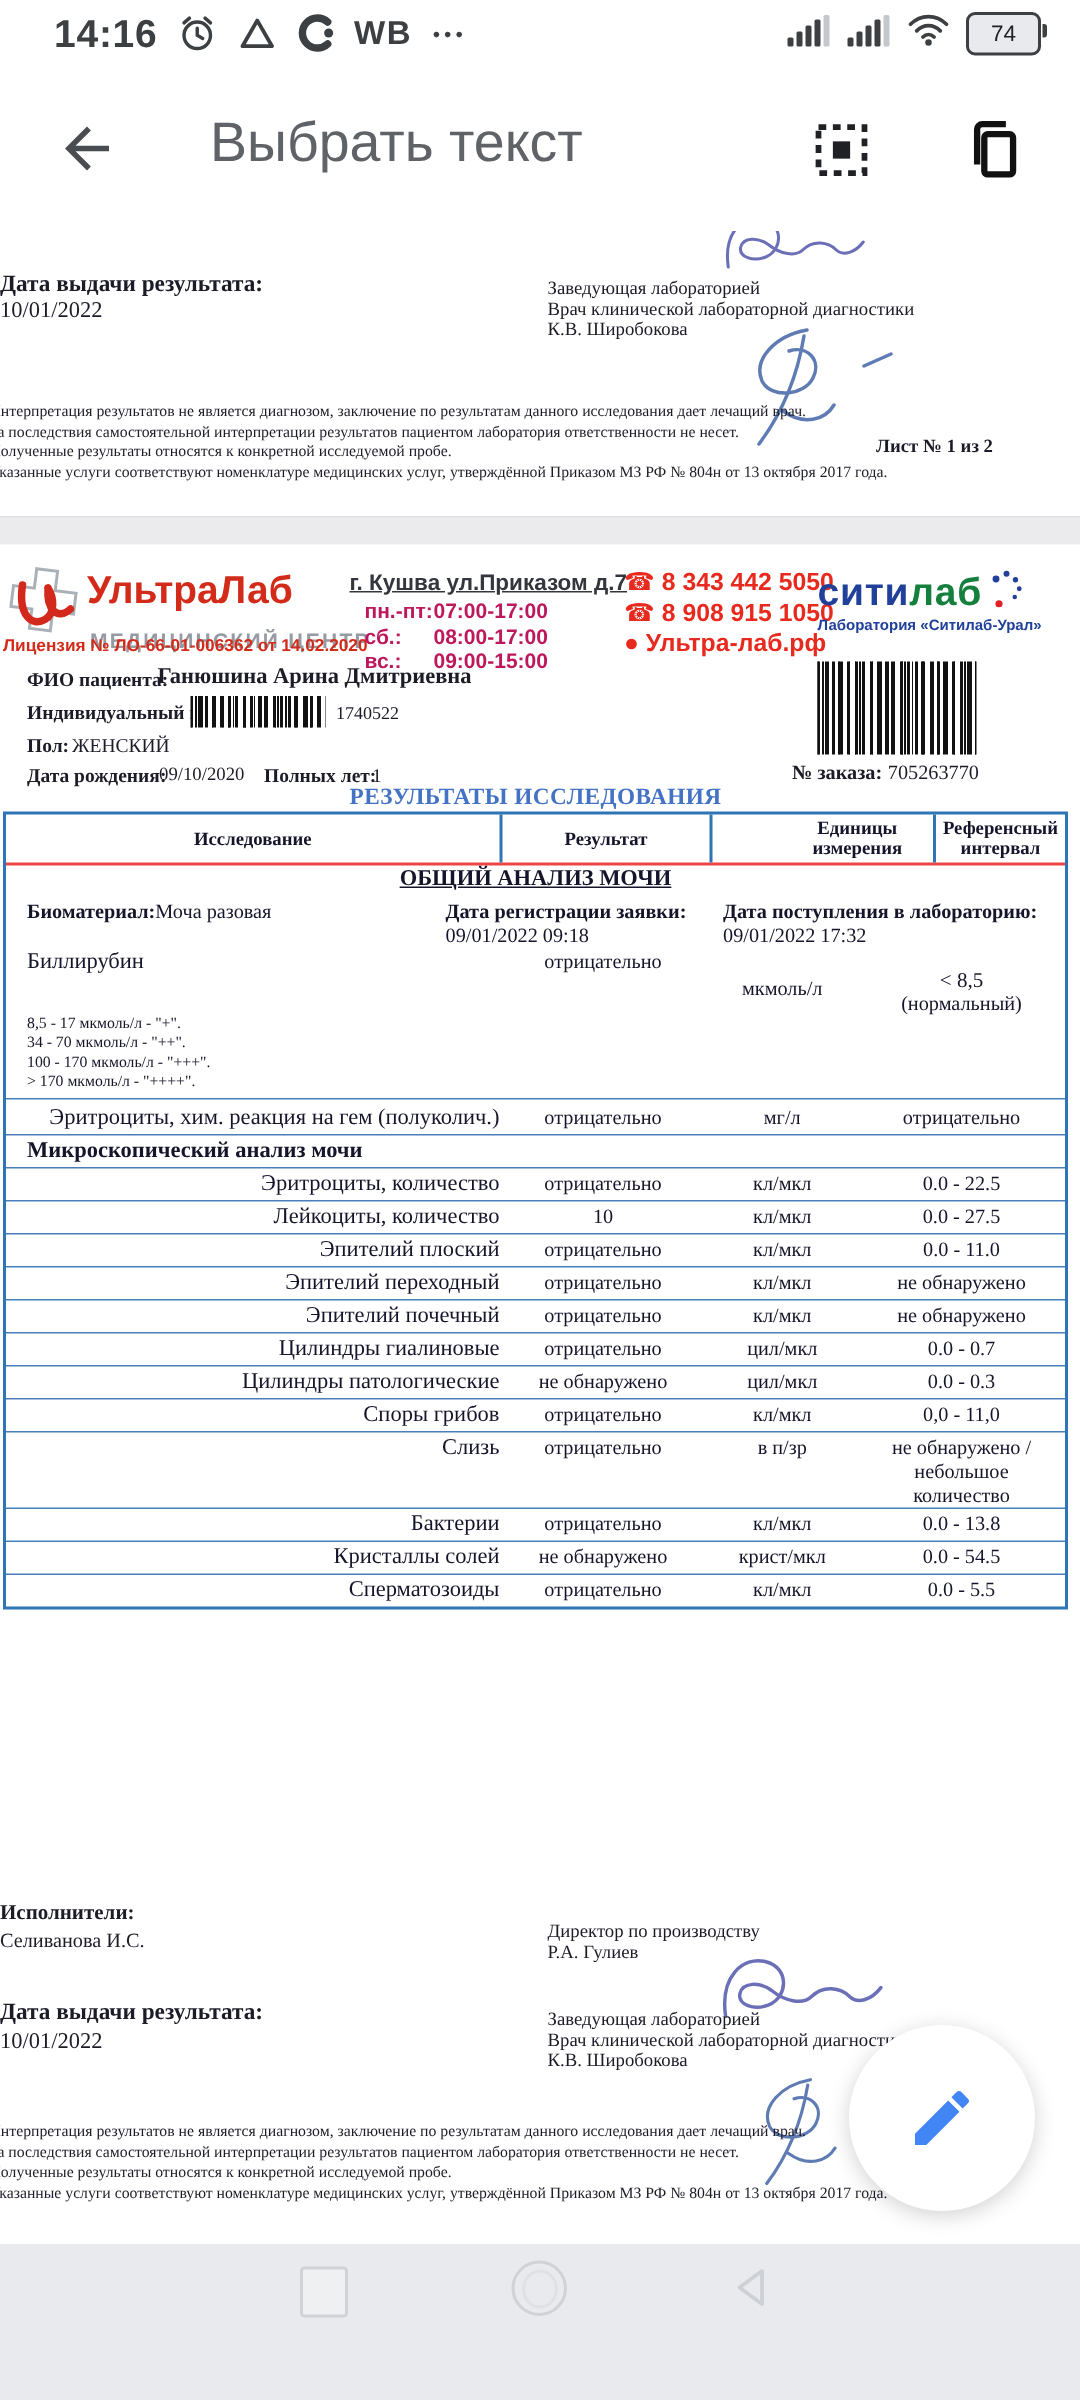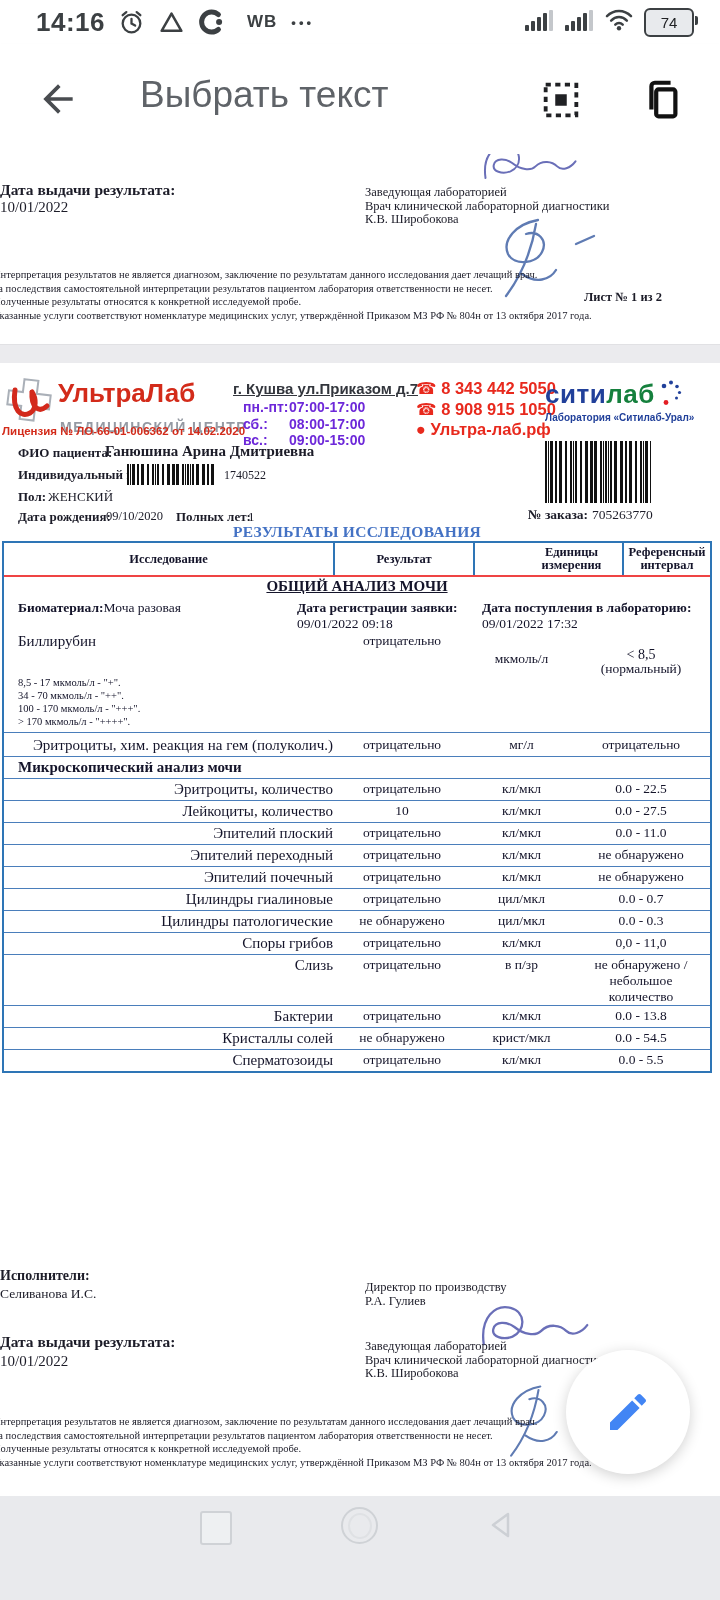--- a/index.html
+++ b/index.html
@@ -6,21 +6,21 @@
   body{width:720px;height:1600px;position:relative;background:#fff;
        font-family:"Liberation Sans","DejaVu Sans",sans-serif;}
   .abs{position:absolute;}
   .b{font-weight:bold;}
   .serif{font-family:"Liberation Serif","DejaVu Serif",serif;}
   
   .status-bar{position:absolute;top:0;left:0;width:720px;height:44px;background:#fff;
               display:flex;align-items:center;color:#3c4043;}
   .sb-time{font-size:26px;font-weight:bold;margin-left:36px;letter-spacing:.5px;}
   .sb-ic{margin-left:13px;display:flex;align-items:center;}
-  .sb-carrier{font-size:17px;font-weight:bold;margin-left:21px;letter-spacing:1px;text-align:right;}
+  .sb-carrier{font-size:22px;font-weight:bold;margin-left:10px;letter-spacing:1px;text-align:right;}
   .sb-dots{font-size:13px;margin-left:14px;letter-spacing:3px;font-weight:bold;}
   .sb-right{position:absolute;right:26px;top:0;height:44px;display:flex;align-items:center;gap:10px;}
   .battery{position:relative;width:46px;height:25px;border:2.5px solid #3c4043;border-radius:6px;
            background:#e8eaed;display:flex;align-items:center;justify-content:center;
            font-size:15px;color:#202124;}
   .battery:after{content:"";position:absolute;right:-6px;top:6px;width:3.5px;height:9px;
            background:#3c4043;border-radius:0 2px 2px 0;}
   
   .app-bar{position:absolute;top:44px;left:0;width:720px;height:110px;background:#fff;
            box-shadow:0 2px 4px rgba(0,0,0,.05);}
@@ -37,21 +37,21 @@
   .sig-line{font-family:"Liberation Serif","DejaVu Serif",serif;font-size:12.5px;line-height:13.5px;}
   .discl{font-family:"Liberation Serif","DejaVu Serif",serif;font-size:10.5px;line-height:13.5px;
          width:680px;}
   .sheet{font-family:"Liberation Serif","DejaVu Serif",serif;font-weight:bold;font-size:12.5px;}
   .sig-svg{position:absolute;pointer-events:none;}
   
   .ul-name{font-size:26px;font-weight:bold;color:#d32b1a;}
   .ul-sub{font-size:14px;color:#959aa3;font-weight:bold;letter-spacing:1.5px;}
   .ul-lic{font-size:11.5px;font-weight:bold;color:#d32b1a;}
   .addr{font-size:15px;font-weight:bold;color:#33363d;text-decoration:underline;}
-  .hour-line{display:flex;font-size:14px;font-weight:bold;color:#6d28d9;line-height:16.5px;}
+  .hour-line{display:flex;font-size:14px;font-weight:bold;color:#be185d;line-height:16.5px;}
   .hour-line span:first-child{width:46px;}
   .phone-line{font-size:16.5px;font-weight:bold;color:#e8291d;line-height:20.5px;white-space:nowrap;}
   .cl-blue{color:#21409a;}.cl-red{color:#15803d;text-align:right;}
   .citi-name{font-size:26px;font-weight:bold;letter-spacing:.5px;}
   .citi-sub{font-size:10px;color:#21409a;font-weight:bold;margin-top:2px;}
   
   .pt-lbl{font-family:"Liberation Serif","DejaVu Serif",serif;font-weight:bold;font-size:13px;}
   .pt-val{font-family:"Liberation Serif","DejaVu Serif",serif;font-size:13px;}
   .barcode{background-color:#fff;background-image:
       repeating-linear-gradient(90deg,#111 0 2px,transparent 2px 5px),

